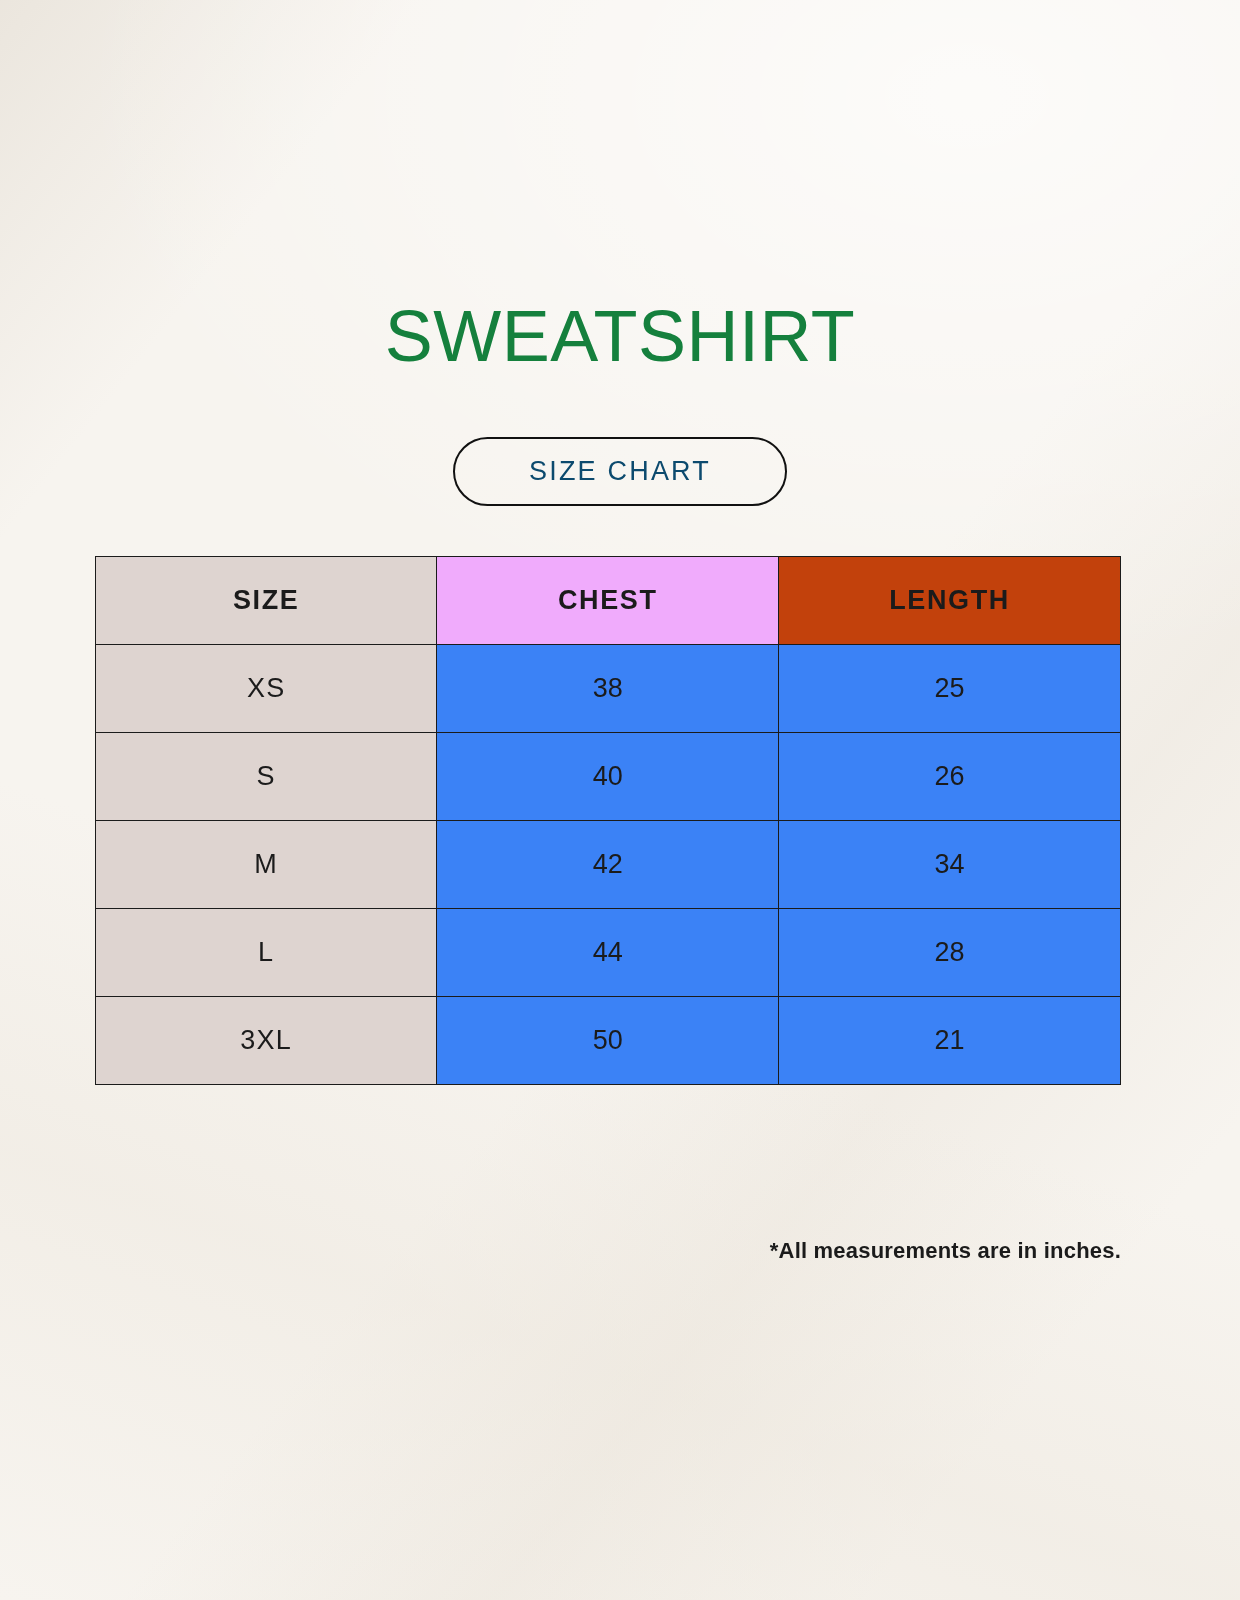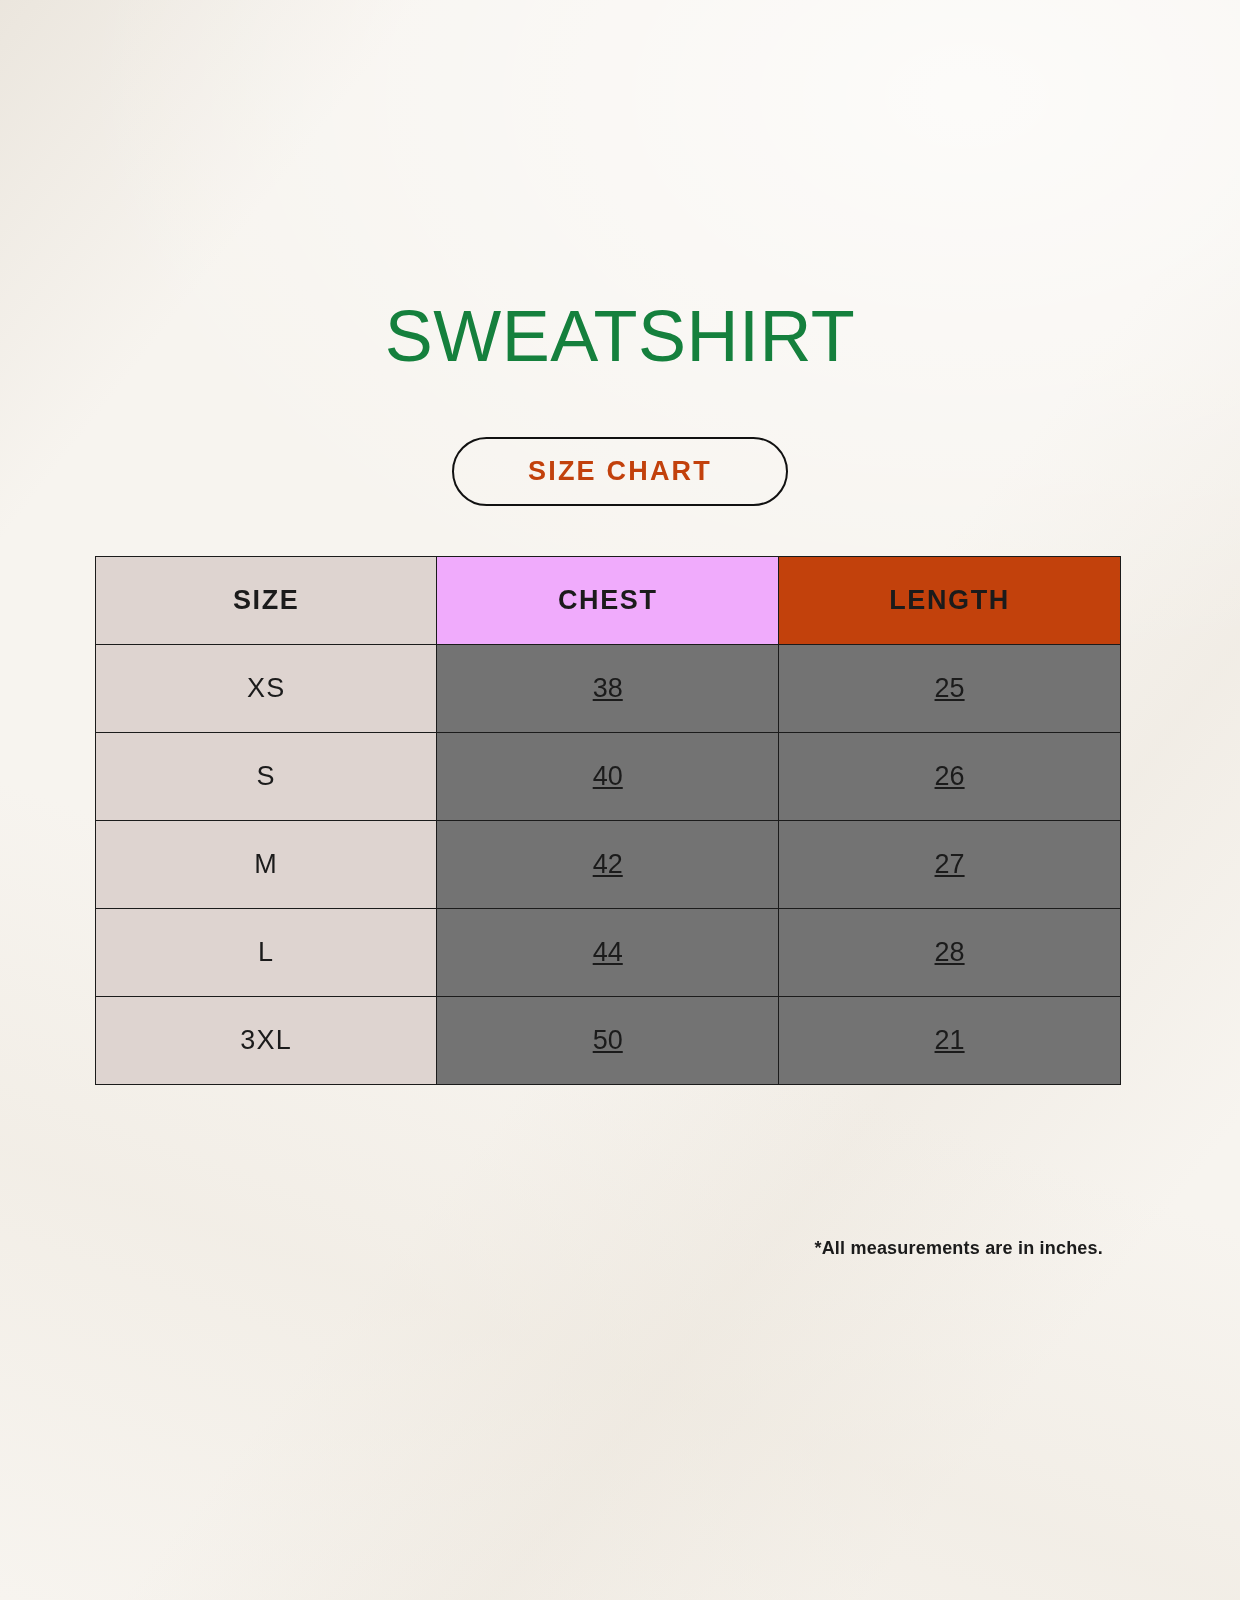--- a/index.html
+++ b/index.html
@@ -68,23 +68,23 @@
     left: 0;
     width: 1240px;
     display: flex;
     justify-content: center;
   }
   .pill {
     border: 2px solid #111111;
     border-radius: 40px;
     padding: 17px 74px;
     font-size: 27px;
-    font-weight: 700;
+    font-weight: 400;
     letter-spacing: 2.2px;
-    color: #c2410c;
+    color: #0c4a6e;
     background: transparent;
   }
 
   .table-wrap {
     position: absolute;
     top: 556px;
     left: 95px;
     width: 1026px;
   }
 
@@ -115,32 +115,31 @@
   thead th.h-size { background: #ded4d0; }
   thead th.h-chest { background: #f0abfc; }
   thead th.h-length { background: #c2410c; }
 
   tbody td.c-label {
     background: #ded4d0;
     font-weight: 400;
     letter-spacing: 1.2px;
   }
   tbody td.c-val {
-    background: #737373;
-    font-weight: 400;
-    text-decoration: underline;
+    background: #3b82f6;
+    font-weight: 400;
   }
 
   .footnote {
     position: absolute;
     top: 1238px;
-    left: 77px;
+    left: 95px;
     width: 1026px;
     text-align: right;
-    font-size: 18px;
+    font-size: 22px;
     font-weight: 600;
     color: #1b1b1b;
     letter-spacing: 0.2px;
   }
 </style>
 </head>
 <body>
 
 <div class="page">
 
@@ -175,21 +174,21 @@
           <td class="c-val">25</td>
         </tr>
         <tr>
           <td class="c-label">S</td>
           <td class="c-val">40</td>
           <td class="c-val">26</td>
         </tr>
         <tr>
           <td class="c-label">M</td>
           <td class="c-val">42</td>
-          <td class="c-val">27</td>
+          <td class="c-val">34</td>
         </tr>
         <tr>
           <td class="c-label">L</td>
           <td class="c-val">44</td>
           <td class="c-val">28</td>
         </tr>
         <tr>
           <td class="c-label">3XL</td>
           <td class="c-val">50</td>
           <td class="c-val">21</td>

